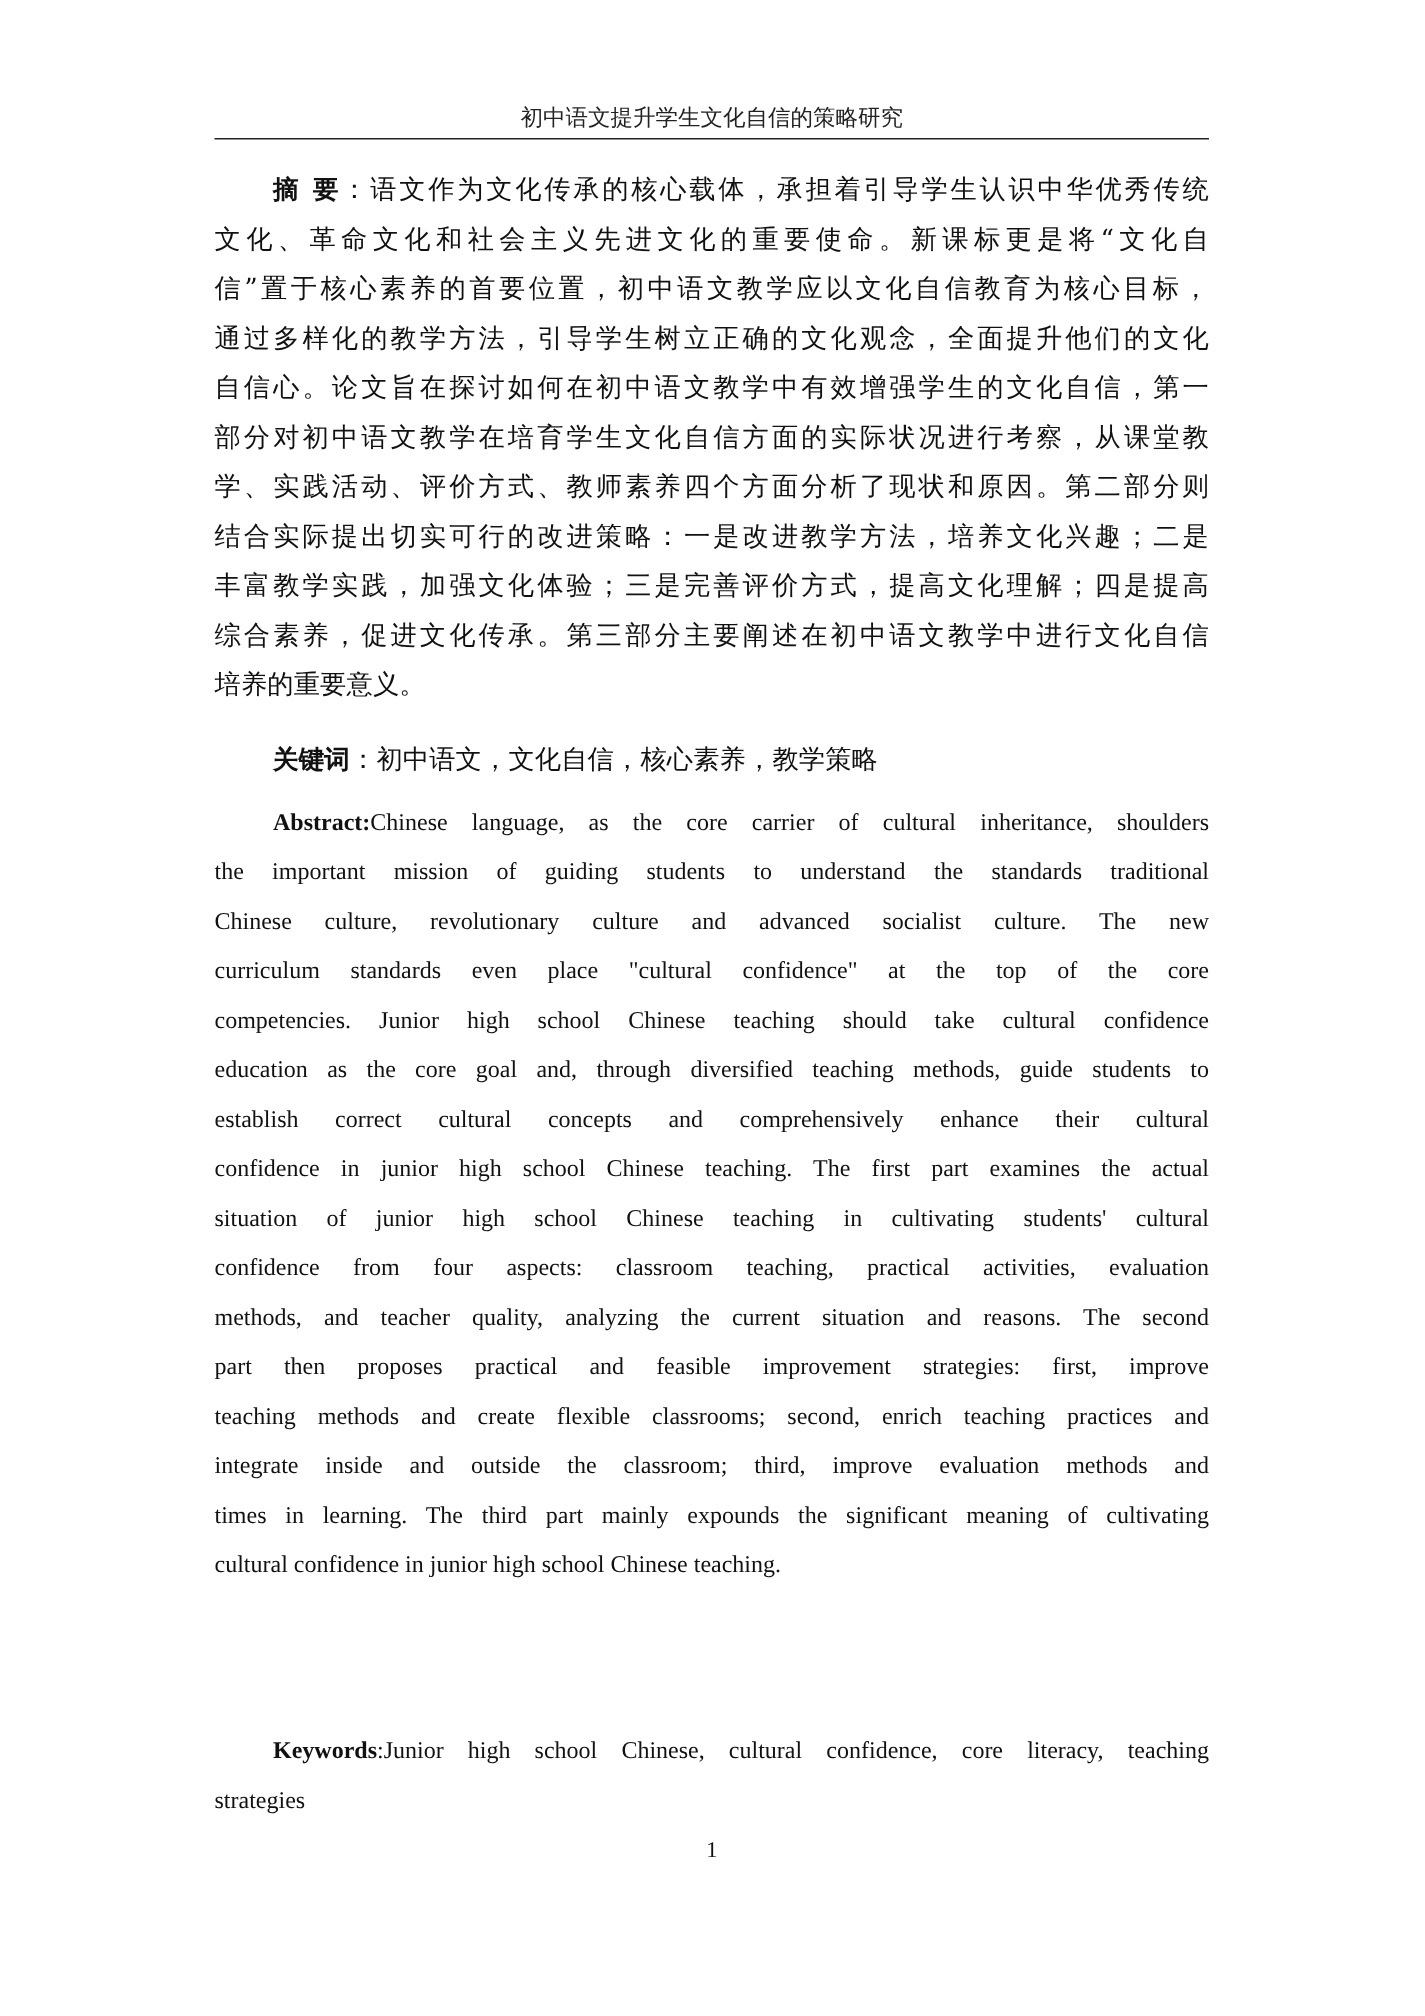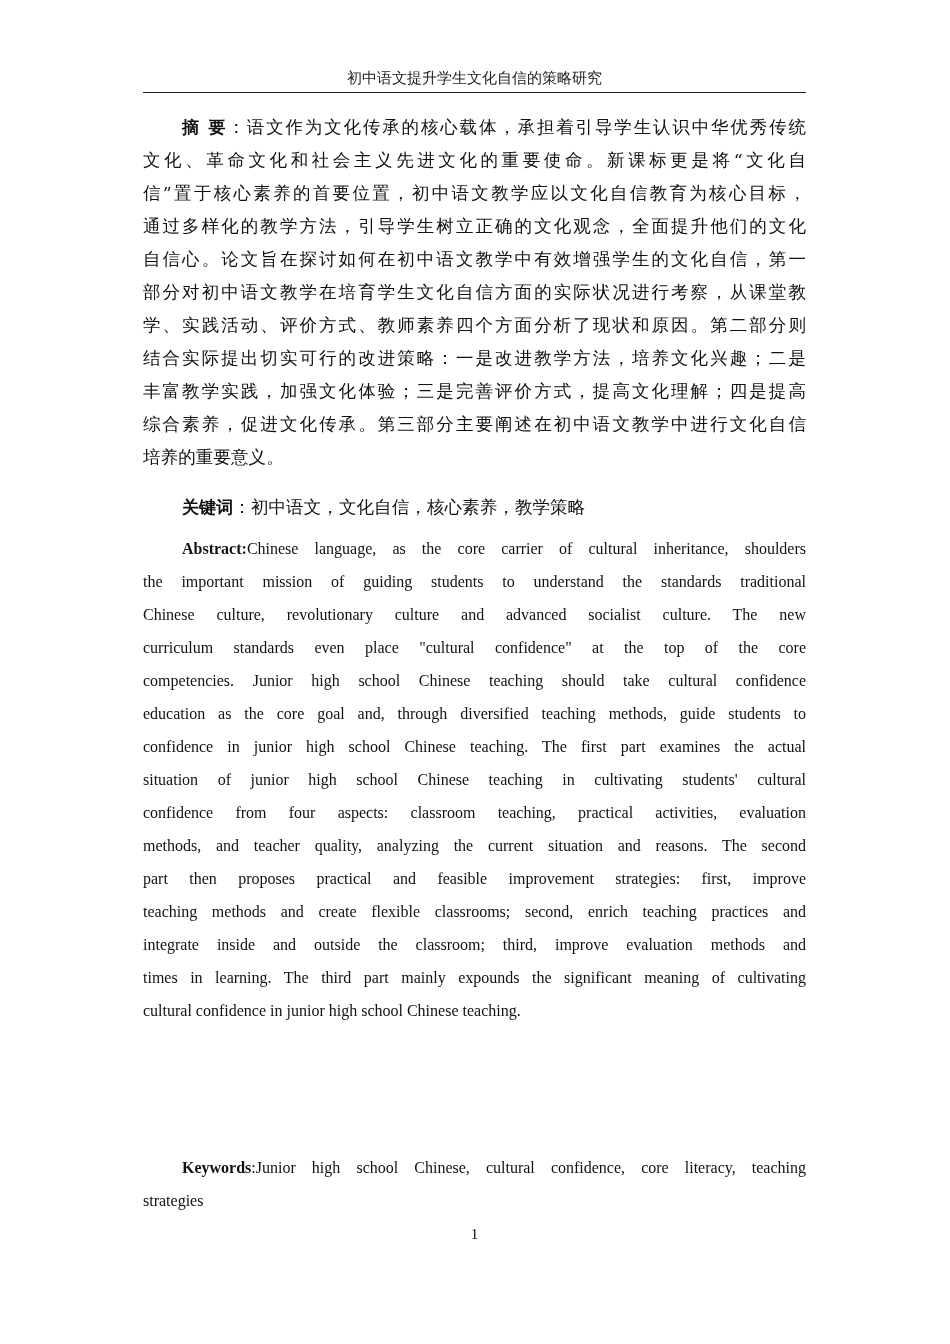--- a/index.html
+++ b/index.html
@@ -43,20 +43,21 @@
   <span class="line indent last"><span class="cnb">关键词</span><span>：</span><span>初中语文，文化自信，核心素养，教学策略</span></span>
 </div>
 
 <div class="block en" style="top:532px;">
   <span class="line indent"><span class="b">Abstract:</span><span>Chinese language, as the core carrier of cultural inheritance, shoulders</span></span>
   <span class="line">the important mission of guiding students to understand the standards traditional</span>
   <span class="line">Chinese culture, revolutionary culture and advanced socialist culture. The new</span>
   <span class="line">curriculum standards even place "cultural confidence" at the top of the core</span>
   <span class="line">competencies. Junior high school Chinese teaching should take cultural confidence</span>
   <span class="line">education as the core goal and, through diversified teaching methods, guide students to</span>
+  <span class="line">establish correct cultural concepts and comprehensively enhance their cultural</span>
   <span class="line">confidence in junior high school Chinese teaching. The first part examines the actual</span>
   <span class="line">situation of junior high school Chinese teaching in cultivating students' cultural</span>
   <span class="line">confidence from four aspects: classroom teaching, practical activities, evaluation</span>
   <span class="line">methods, and teacher quality, analyzing the current situation and reasons. The second</span>
   <span class="line">part then proposes practical and feasible improvement strategies: first, improve</span>
   <span class="line">teaching methods and create flexible classrooms; second, enrich teaching practices and</span>
   <span class="line">integrate inside and outside the classroom; third, improve evaluation methods and</span>
   <span class="line">times in learning. The third part mainly expounds the significant meaning of cultivating</span>
   <span class="line last">cultural confidence in junior high school Chinese teaching.</span>
 </div>

